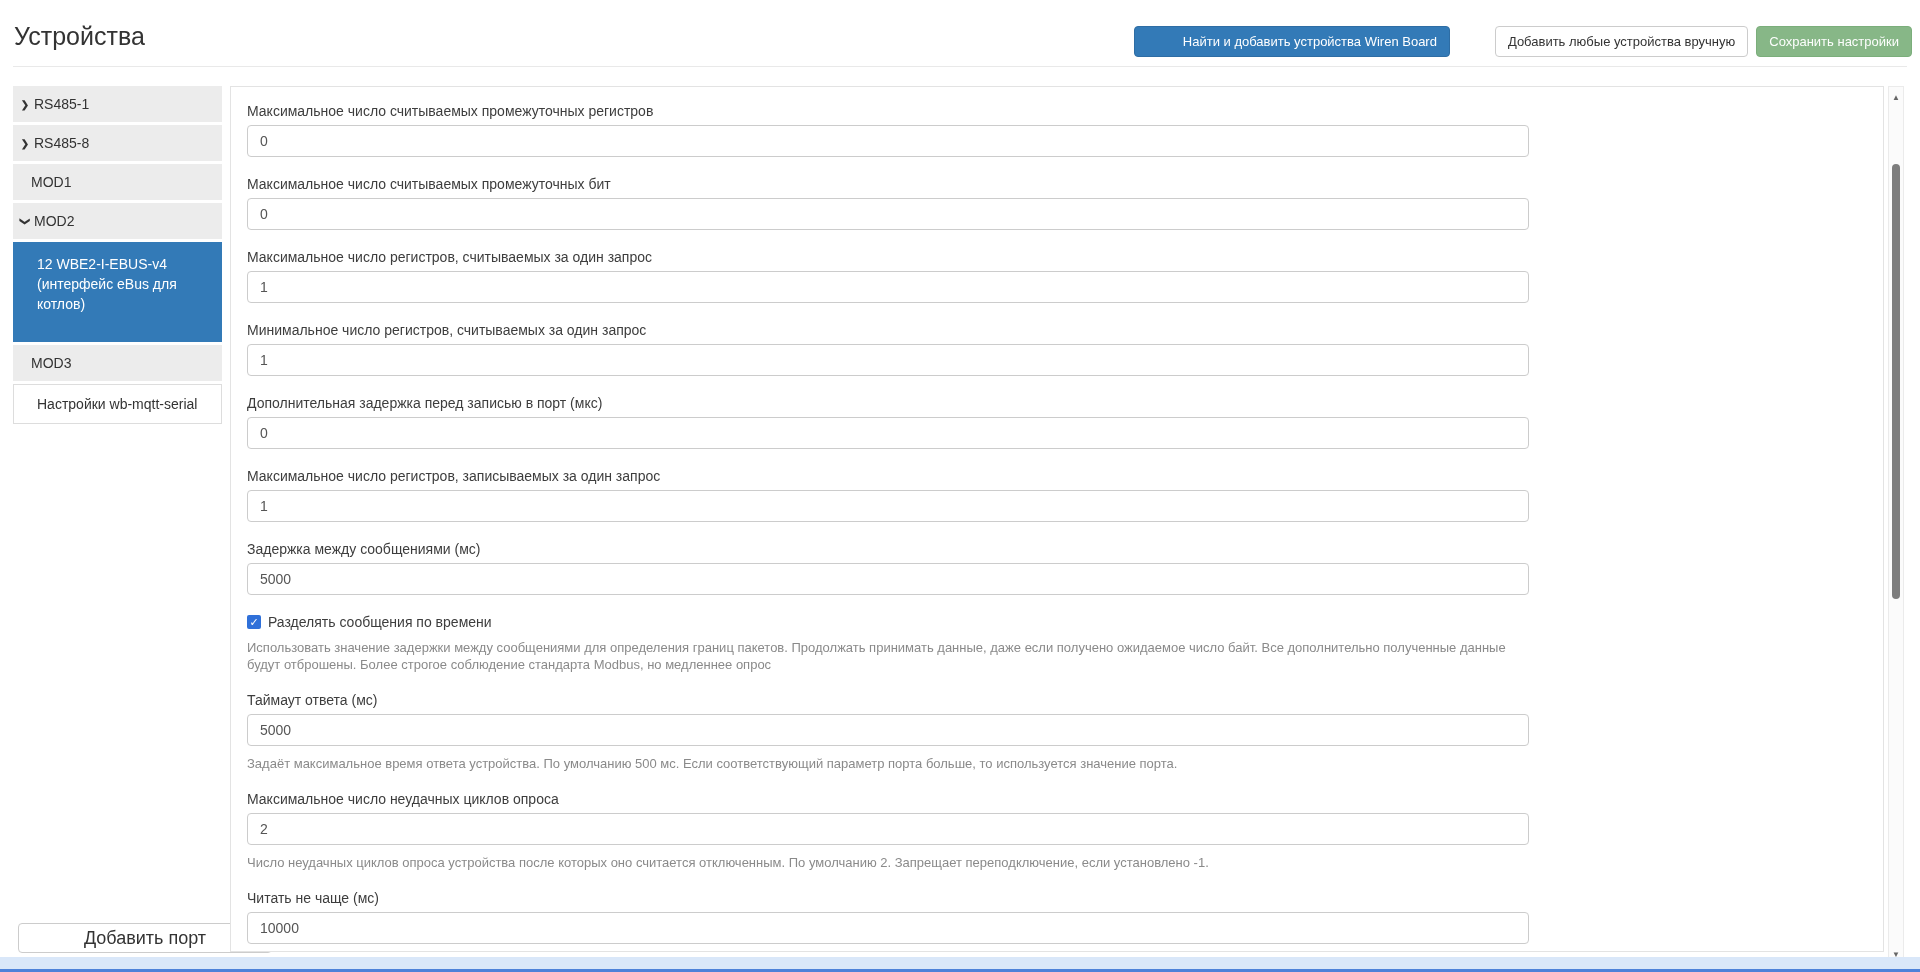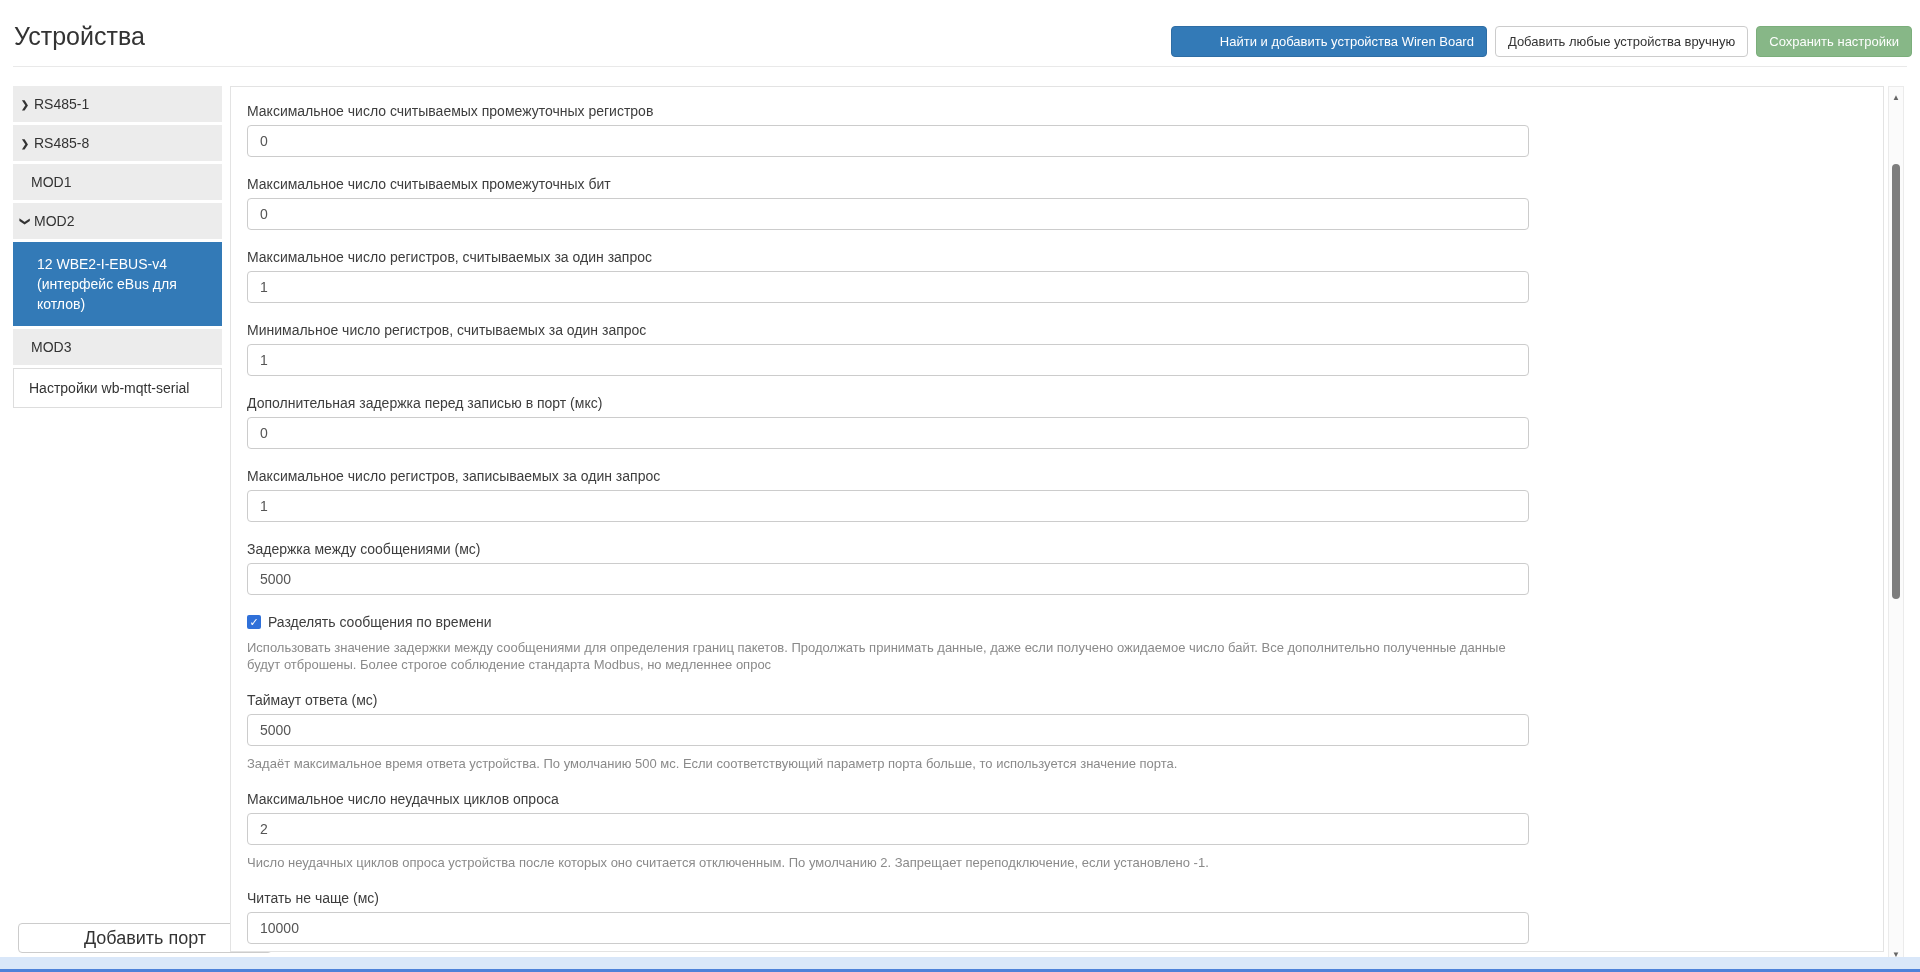--- a/index.html
+++ b/index.html
@@ -7,32 +7,32 @@
   body { font-family:"Liberation Sans", sans-serif; }
   .page { position:relative; width:1920px; height:972px; background:#fff; overflow:hidden; }
 
   
   .page-title { position:absolute; left:14px; top:22px; font-size:25px; font-weight:400; color:#333; }
   .header-divider { position:absolute; left:13px; right:13px; top:66px; border-top:1px solid #e9e9e9; }
   .header-buttons { position:absolute; top:26px; right:8px; display:flex; gap:8px; }
   .btn { height:31px; padding:0 12px; font-size:13px; border-radius:4px; border:1px solid transparent;
          display:flex; align-items:center; white-space:nowrap; cursor:pointer; font-family:inherit; }
   .btn-primary  { background:#337ab7; border-color:#2e6da4; color:#fff;padding-left:48px; }
-  .btn-default  { background:#fff; border-color:#ccc; color:#333; }
+  .btn-default  { background:#fff; border-color:#ccc; color:#333;margin-left:37px; }
   .btn-success  { background:#87b787; border-color:#7bae7b; color:#fdfefd; }
 
   
   .sidebar { position:absolute; left:13px; top:86px; width:209px; }
   .side-item { background:#ececec; color:#333; font-size:14px; padding:10px 8px 10px 6px; margin-bottom:3px;
                display:flex; align-items:center; gap:3px; cursor:pointer; min-height:36px; }
   .side-item .chev { font-size:10px; font-weight:700; color:#333; width:12px; text-align:center; }
   .chev-down { display:inline-block; transform:rotate(90deg); }
   .side-item.plain { padding-left:18px; }
-  .side-item.selected { display:block; background:#337ab7; color:#fff; padding:12px 10px 12px 24px; line-height:20px; }
-  .side-item.card { background:#fff; border:1px solid #ddd; padding:11px 8px 11px 15px; }
+  .side-item.selected { display:block; background:#337ab7; color:#fff; padding:12px 10px 28px 24px; line-height:20px; }
+  .side-item.card { background:#fff; border:1px solid #ddd; padding:11px 8px 11px 23px; }
   .add-port-btn { position:absolute; left:18px; top:923px; width:254px; height:30px; background:#fff;
                   border:1px solid #ccc; border-radius:4px; font-size:18px; color:#333; cursor:pointer;
                   font-family:inherit; }
 
   
   .panel { position:absolute; left:230px; top:86px; width:1654px; height:866px; background:#fff;
            border:1px solid #e3e3e3; overflow:hidden; padding:16px 0 0 16px; }
   .form-group { margin-bottom:19px; }
   .form-label { display:block; font-size:14px; font-weight:400; color:#3d3d3d; margin-bottom:6px; }
   .form-input { display:block; width:1282px; height:32px; border:1px solid #ccc; border-radius:4px;

